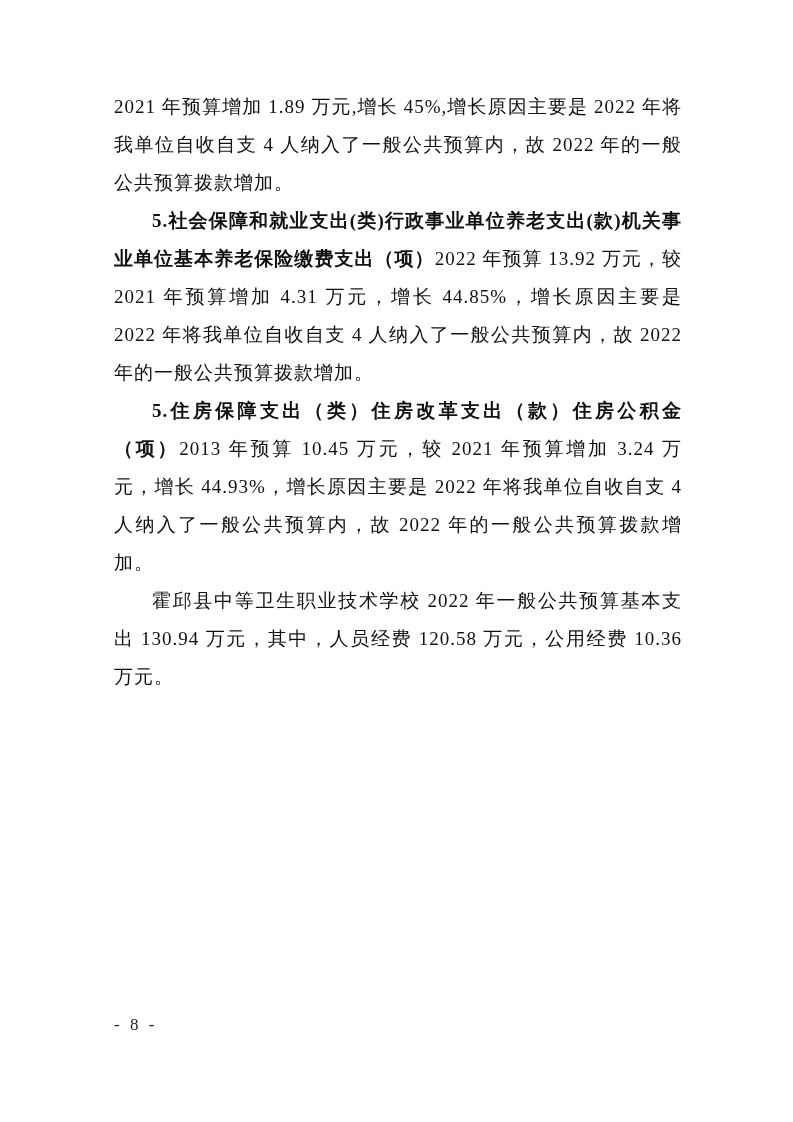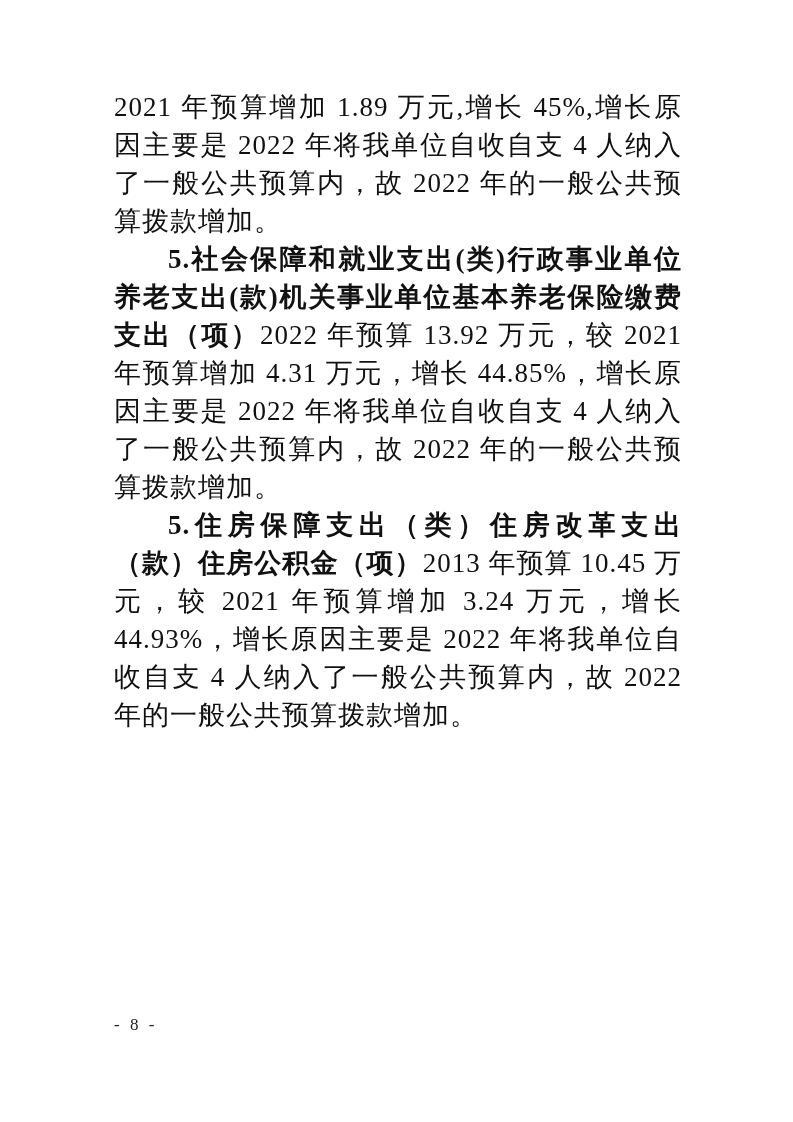--- a/index.html
+++ b/index.html
@@ -18,21 +18,21 @@
     font-family: "Liberation Serif", "DejaVu Serif", serif;
   }
   .doc-body {
     position: absolute;
     left: 114px;
     top: 88px;
     width: 568px;
   }
   .para {
     margin: 0;
-    font-size: 27px;
+    font-size: 19px;
     line-height: 38px;
     letter-spacing: 1px;
     text-align: justify;
     text-justify: inter-character;
     text-indent: 2em;
   }
   .para.continuation {
     text-indent: 0;
   }
   .para .run-bold {
@@ -63,20 +63,21 @@
   <main class="doc-body">
 
     <p class="para continuation">2021 年预算增加 1.89 万元,增长 45%,增长原因主要是 2022 年将我单位自收自支 4 人纳入了一般公共预算内，故 2022 年的一般公共预算拨款增加。</p>
 
     <p class="para"><span class="run-bold">5.社会保障和就业支出(类)行政事业单位养老支出(款)机关事业单位基本养老保险缴费支出（项）</span><span>2022 年预算 13.92 万元，较 2021 年预算增加 4.31 万元，增长 44.85%，增长原因主要是 2022 年将我单位自收自支 4 人纳入了一般公共预算内，故 2022 年的一般公共预算拨款增加。</span></p>
 
 
     <p class="para"><span class="run-bold">5.住房保障支出（类）住房改革支出（款）住房公积金（项）</span><span>2013 年预算 10.45 万元，较 2021 年预算增加 3.24 万元，增长 44.93%，增长原因主要是 2022 年将我单位自收自支 4 人纳入了一般公共预算内，故 2022 年的一般公共预算拨款增加。</span></p>
 
 
+    <p class="para">霍邱县中等卫生职业技术学校 2022 年一般公共预算基本支出 130.94 万元，其中，人员经费 120.58 万元，公用经费 10.36 万元。</p>
 
 
   </main>
 
   <footer class="page-footer">
     <span class="page-number">- 8 -</span>
   </footer>
 </div>
 
 </body></html>

